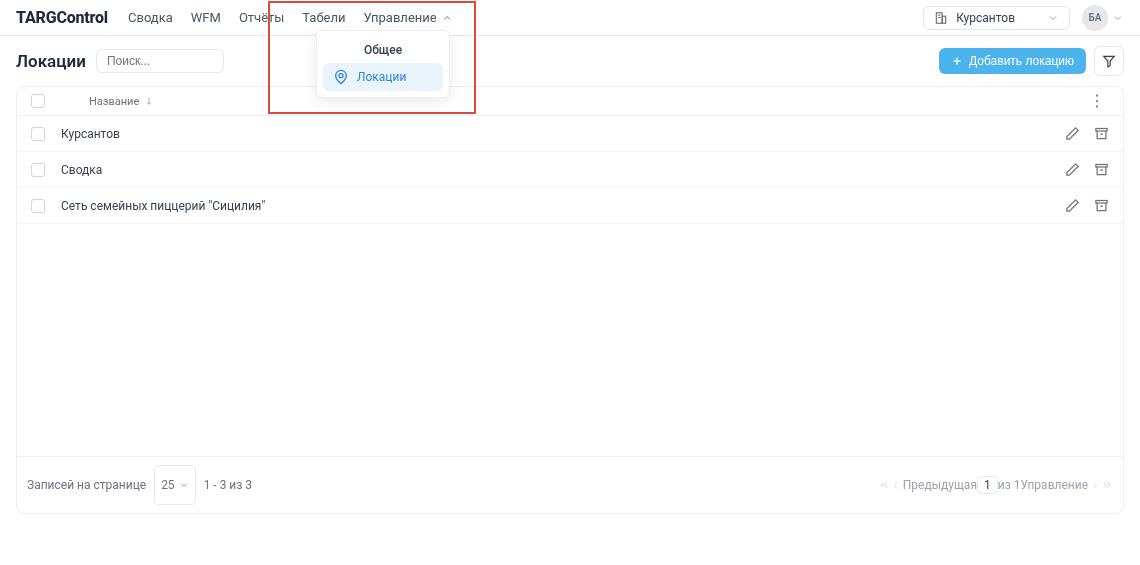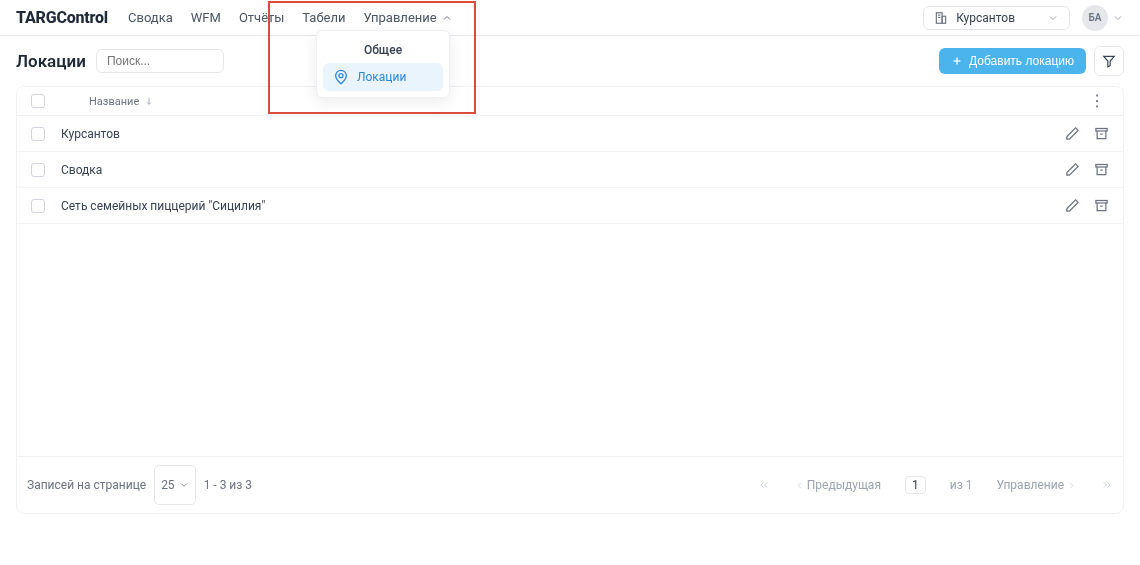--- a/index.html
+++ b/index.html
@@ -227,21 +227,21 @@
     margin: 0 8px;
     display: flex;
     align-items: center;
     gap: 4px;
     cursor: pointer;
   }
   .pagination {
     margin-left: auto;
     display: flex;
     align-items: center;
-    gap: 24px;
+    gap: 0;
     color: #9ca3af;
     font-size: 12px;
   }
   .page-num {
     border: 1px solid #e5e7eb;
     border-radius: 4px;
     padding: 1px 6px;
     color: #374151;
     text-align: center;
     min-width: 20px;

